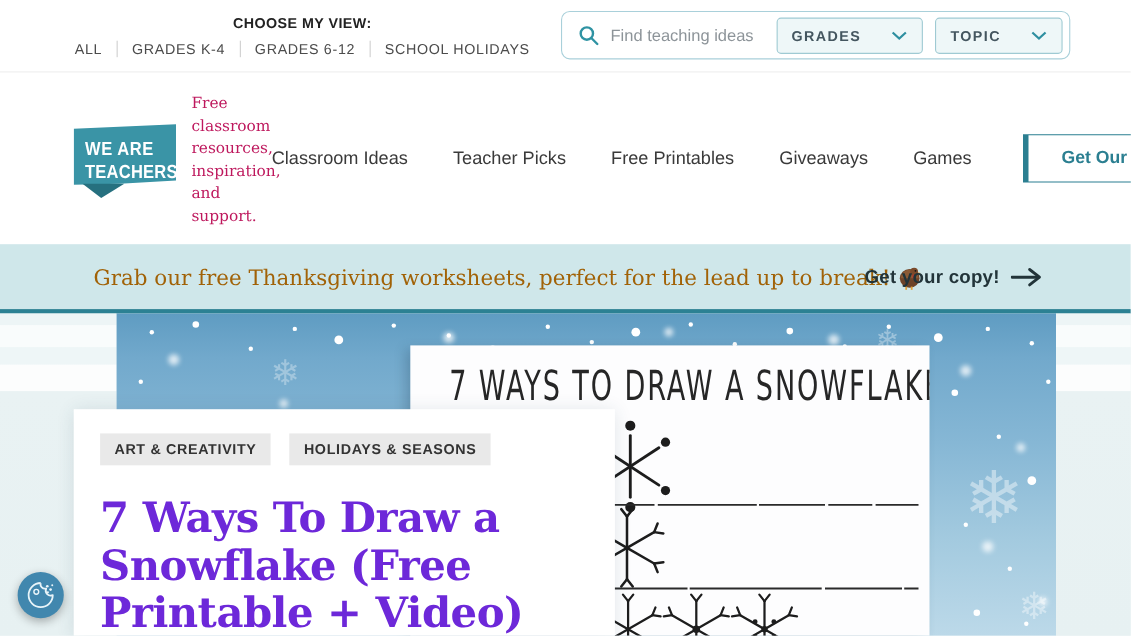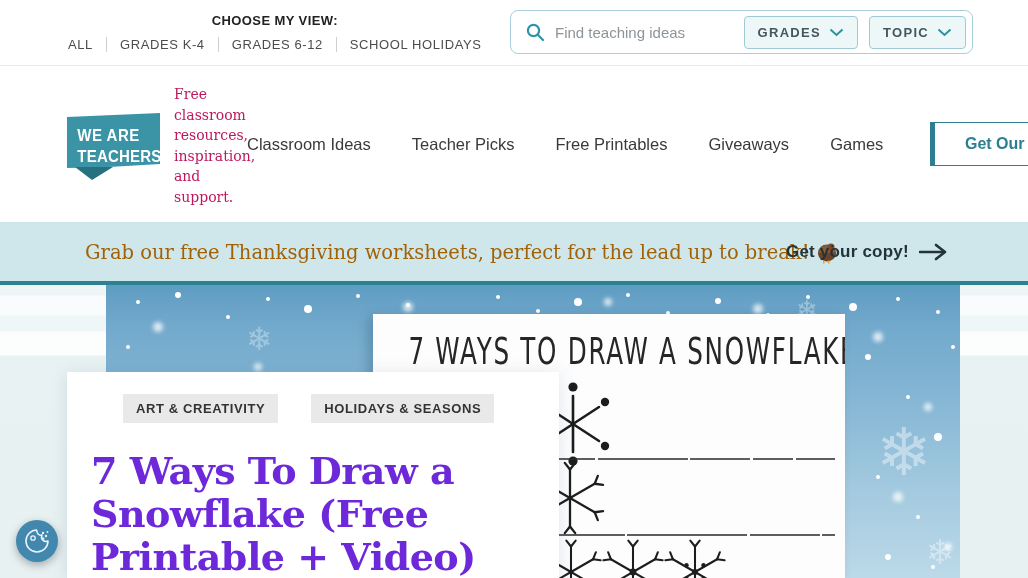--- a/index.html
+++ b/index.html
@@ -12,21 +12,21 @@
   .choose-label { font-size: 13px; font-weight: bold; color: #222; letter-spacing: .4px; text-align: center; }
   .view-links { display: flex; align-items: center; margin-top: 9px; }
   .view-link { font-size: 13px; color: #4c4c4c; letter-spacing: .6px; cursor: pointer; }
   .view-sep { width: 1px; height: 15px; background: #cfcfcf; margin: 0 13px; }
   .searchbar { position: absolute; left: 510px; top: 10px; width: 463px; height: 44px;
     border: 1px solid #a9d0da; border-radius: 8px; background: #fff;
     display: flex; align-items: center; padding: 0 6px 0 15px; justify-content: center; }
   .searchbar input { border: 0; outline: 0; flex: 1; font-size: 15px; color: #444;
     font-family: "Liberation Sans", sans-serif; margin-left: 10px; min-width: 0; background: transparent; }
   .searchbar input::placeholder { color: #8d9499; }
-  .filter-btn { display: flex; align-items: center; gap: 8px; height: 33px; padding: 0 13px;
+  .filter-btn { display: flex; align-items: center; gap: 27px; height: 33px; padding: 0 13px;
     background: #eef7f8; border: 1px solid #9fcad3; border-radius: 4px; margin-left: 11px; cursor: pointer; }
   .filter-btn span { font-size: 13px; font-weight: bold; color: #44565f; letter-spacing: 1.3px; }
 
   
   .header { position: relative; height: 156px; background: #fff; }
   .logo { position: absolute; left: 67px; top: 46px; cursor: pointer; }
   .tagline { position: absolute; left: 174px; top: 18px; width: 82px;
     font-family: "DejaVu Serif", serif; font-size: 14px; line-height: 20.5px; color: #be185d; }
   .main-nav { position: absolute; left: 247px; top: 0; height: 100%; display: flex; align-items: center; gap: 41px; }
   .main-nav .nav-item { font-size: 16.5px; color: #3a3a3a; white-space: nowrap; cursor: pointer; }
@@ -70,21 +70,21 @@
 
   .printable-sheet { position: absolute; left: 373px; top: 29px; bottom: 0; width: 472px;
     background: #fdfdfe; box-shadow: -5px 3px 10px rgba(35,70,95,.28); overflow: hidden; z-index: 2; }
   .printable-title { margin-top: 20px; text-align: center; font-family: "DejaVu Sans", sans-serif;
     font-size: 29px; font-weight: 500; letter-spacing: 2px; color: #262626;
     transform: scale(.85,1.3); transform-origin: 50% 50%; white-space: nowrap; }
   .flake-art { position: absolute; left: 0; top: 60px; }
 
   .hero-card { position: absolute; left: 67px; top: 87px; bottom: 0; width: 492px;
     background: #fff; box-shadow: 0 2px 16px rgba(40,80,100,.14); z-index: 3; padding: 22px 0 0 24px; }
-  .tag-row { display: flex; gap: 33px; margin-left: 32px; }
+  .tag-row { display: flex; gap: 17px; }
   .tag { background: #e9e9e9; color: #333; font-size: 13px; font-weight: bold; letter-spacing: .6px;
     padding: 7px 13px; cursor: pointer; white-space: nowrap; }
   .article-title { margin-top: 26px; width: 400px; font-family: "DejaVu Serif", serif;
     font-weight: bold; font-size: 38px; line-height: 43px; color: #6d28d9; letter-spacing: -.5px; }
 
   .cookie-widget { position: absolute; left: 16px; top: 235px; width: 42px; height: 42px; border-radius: 50%;
     background: #4187ae; box-shadow: 0 3px 9px rgba(0,0,0,.3); z-index: 5; cursor: pointer;
     display: flex; align-items: center; justify-content: center; }
 </style>
 </head>

